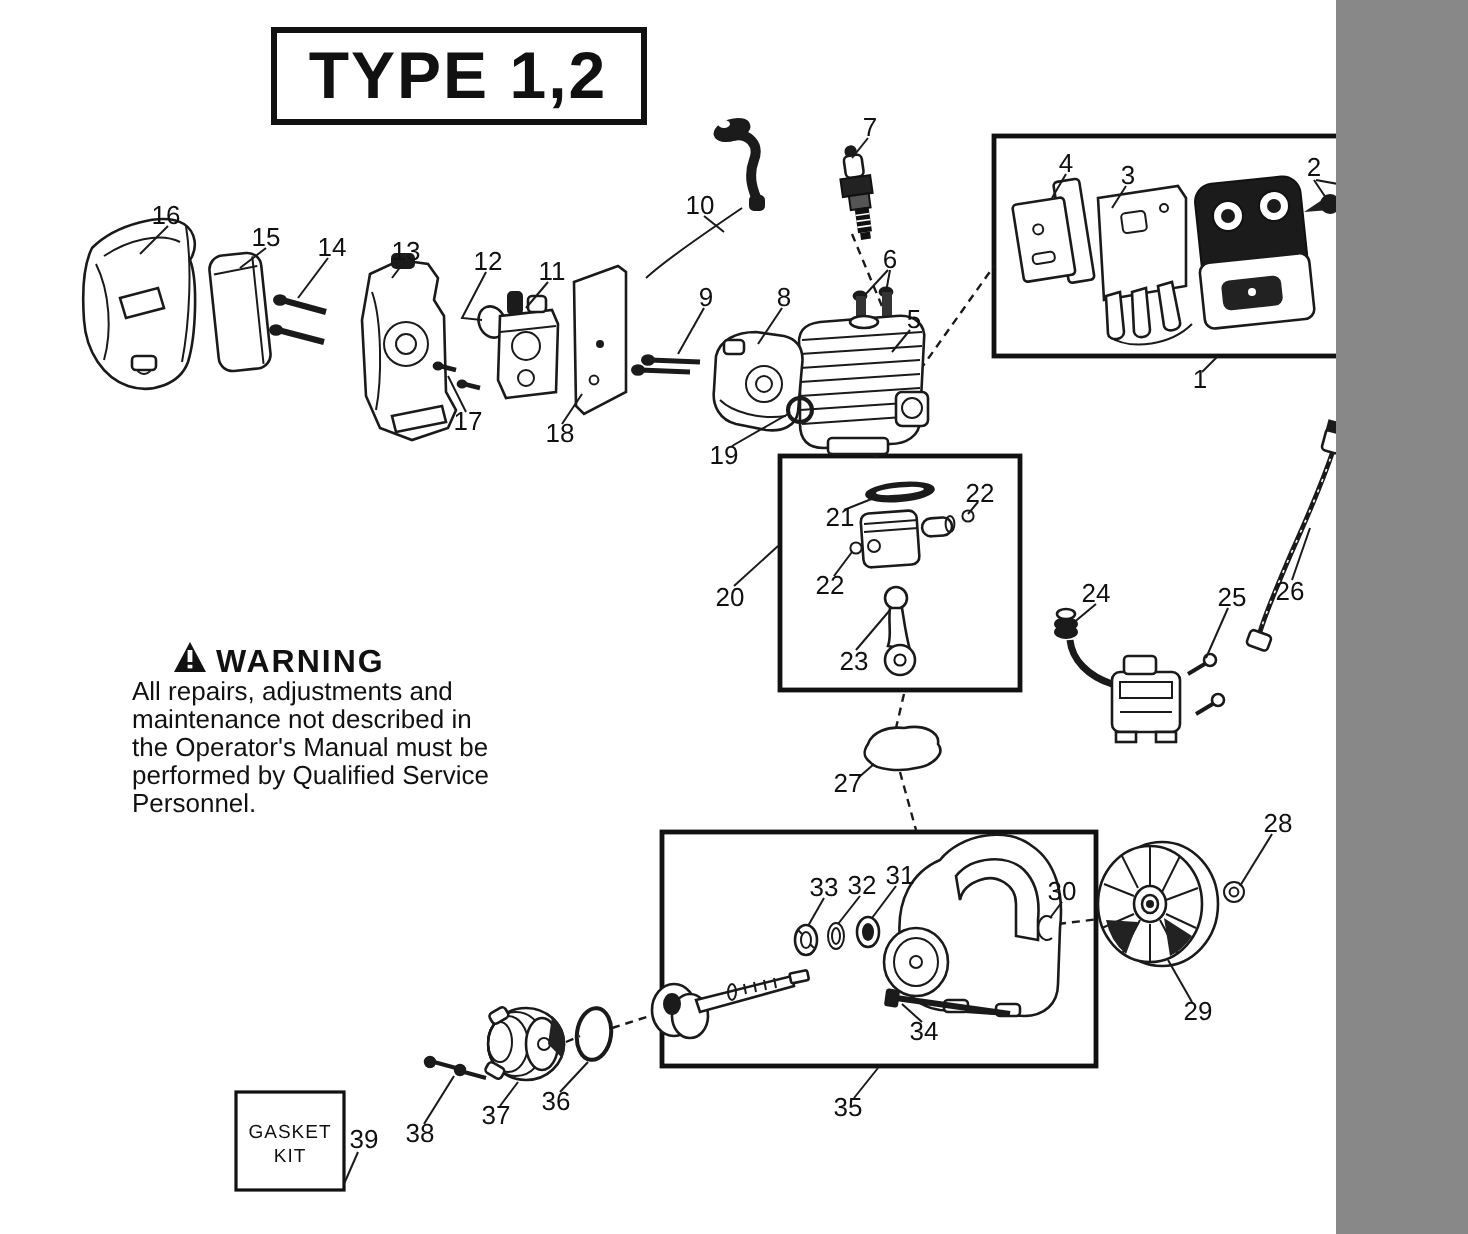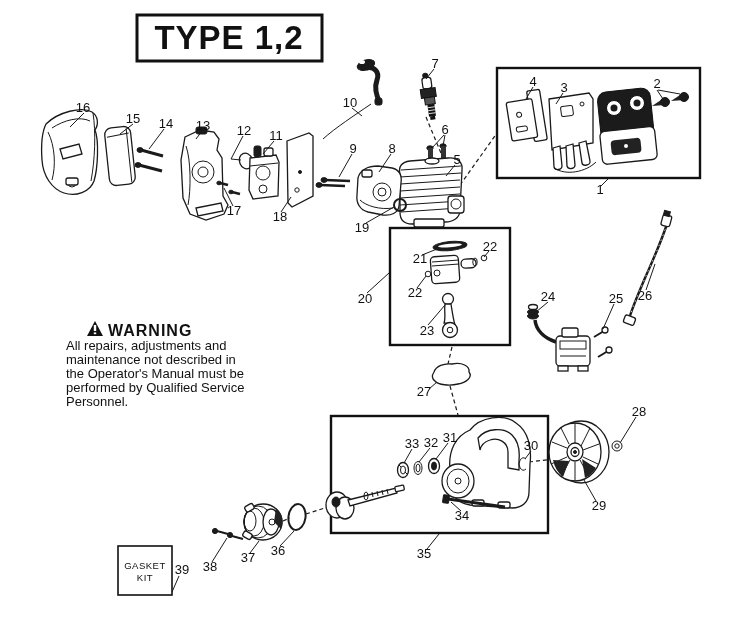--- a/index.html
+++ b/index.html
@@ -1,17 +1,17 @@
 <!DOCTYPE html>
 <html><head>
 <meta charset="utf-8">
 <style>
   html,body{margin:0;padding:0;background:#888;}
   .page{
-    position:relative;width:734px;height:617px;background:#ffffff;
+    position:relative;width:668px;height:617px;background:#ffffff;
     font-family:"Liberation Sans",sans-serif;overflow:hidden;
   }
   svg text{font-family:"Liberation Sans",sans-serif;fill:#111;}
   .callout{font-size:13px;}
   .title-text{font-size:33px;font-weight:bold;letter-spacing:1px;}
   .warn-head{font-size:16px;font-weight:bold;letter-spacing:1px;}
   .warn-line{font-size:13px;}
   .gasket-text{font-size:9.5px;letter-spacing:0.5px;}
   .ln{stroke:#1a1a1a;stroke-width:1;fill:none;}
   .dash{stroke:#1a1a1a;stroke-width:1.2;fill:none;stroke-dasharray:4 3;}

